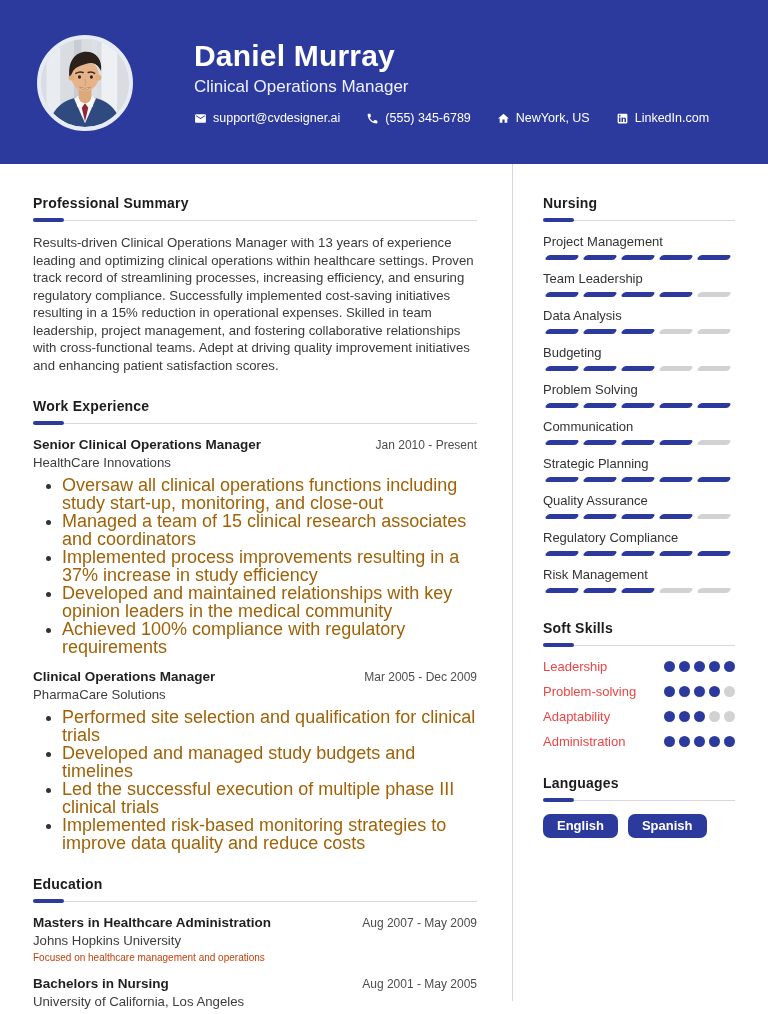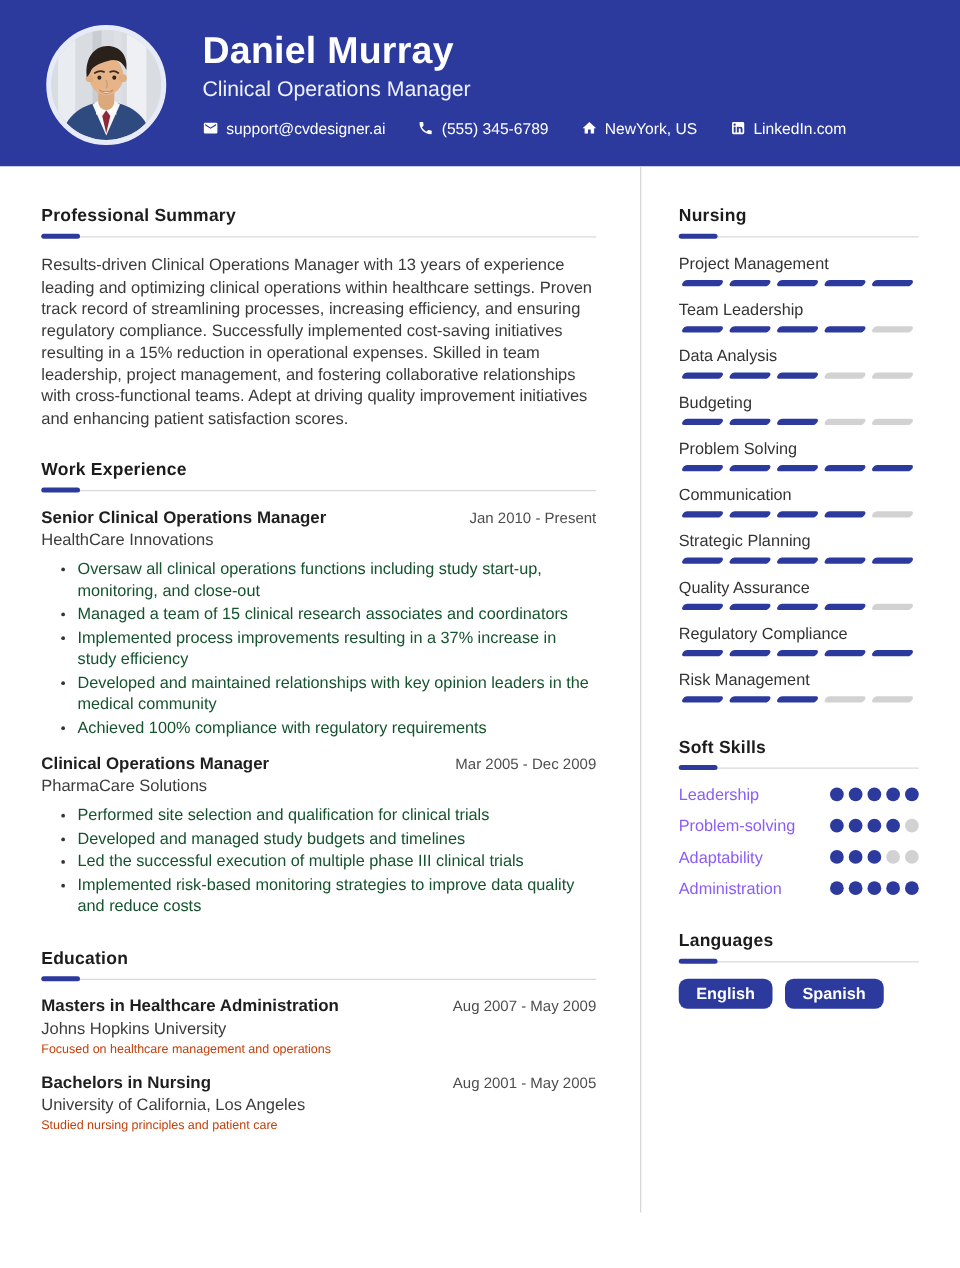--- a/index.html
+++ b/index.html
@@ -6,24 +6,25 @@
   * { box-sizing: border-box; }
   body { font-family: "Liberation Sans", "DejaVu Sans", sans-serif; }
 
   .page {
     width: 768px; height: 1014px; background: #ffffff;
     position: relative; overflow: hidden;
   }
 
   
   .banner {
-    height: 133px; width: 100%;
+    height: 164px; width: 100%;
     background: var(--accent, #2c3a9d);
     display: flex; align-items: center;
     padding: 0 20px 0 37px;
+    gap: 32px;
   }
   .avatar-ring {
     width: 96px; height: 96px; border-radius: 50%;
     border: 4px solid #e7ebf7; overflow: hidden;
     flex: none; background: #d9dde2;
     margin-top: 2px;
   }
   .avatar-ring svg { display: block; width: 100%; height: 100%; }
   .header-text { margin-left: 29px; color: #ffffff; }
   .name {
@@ -60,21 +61,21 @@
   .summary-text {
     font-size: 13.2px; line-height: 17.5px; color: #3a3a3a; margin: 0;
   }
   .job { margin-bottom: 13px; }
   .job-head { display: flex; justify-content: space-between; align-items: baseline; }
   .job-title-text { font-size: 13.5px; font-weight: 700; color: #1f1f1f; }
   .job-dates { font-size: 12px; color: #4d4d4d; white-space: nowrap; }
   .company { font-size: 13.2px; color: #3c3c3c; margin-top: 3px; }
   ul.bullets { margin: 7px 0 0 0; padding-left: 29px; }
   ul.bullets li {
-    font-size: 13px; line-height: 17.5px; color: #14532d; margin-bottom: 1px;
+    font-size: 18px; line-height: 17.5px; color: #a16207; margin-bottom: 1px;
   }
   ul.bullets li::marker { font-size: 0.85em; color: #333; }
 
   .edu-entry { margin-bottom: 13px; }
   .edu-note { font-size: 10px; color: #c2410c; margin-top: 4px; }
 
   
   .skill { margin-bottom: 11px; }
   .skill-label { font-size: 13px; color: #333333; margin-bottom: 6px; }
   .skill-bar { display: flex; gap: 6px; padding-left: 3px; }
@@ -83,21 +84,21 @@
     background: var(--bar-empty, #d2d2d2);
     transform: skewX(-30deg);
   }
   .seg.filled { background: var(--accent, #2c3a9d); }
 
   
   .soft-skill-row {
     display: flex; justify-content: space-between; align-items: center;
     margin-bottom: 10px;
   }
-  .soft-skill-label { font-size: 13px; color: #8b5cf6; }
+  .soft-skill-label { font-size: 13px; color: #ef4444; }
   .dots { display: flex; gap: 4px; }
   .dot {
     width: 11px; height: 11px; border-radius: 50%;
     background: var(--bar-empty, #d9d9d9);
   }
   .dot.filled { background: var(--accent, #2c3a9d); }
 
   
   .pill-row { display: flex; gap: 10px; margin-top: 2px; }
   .pill {

